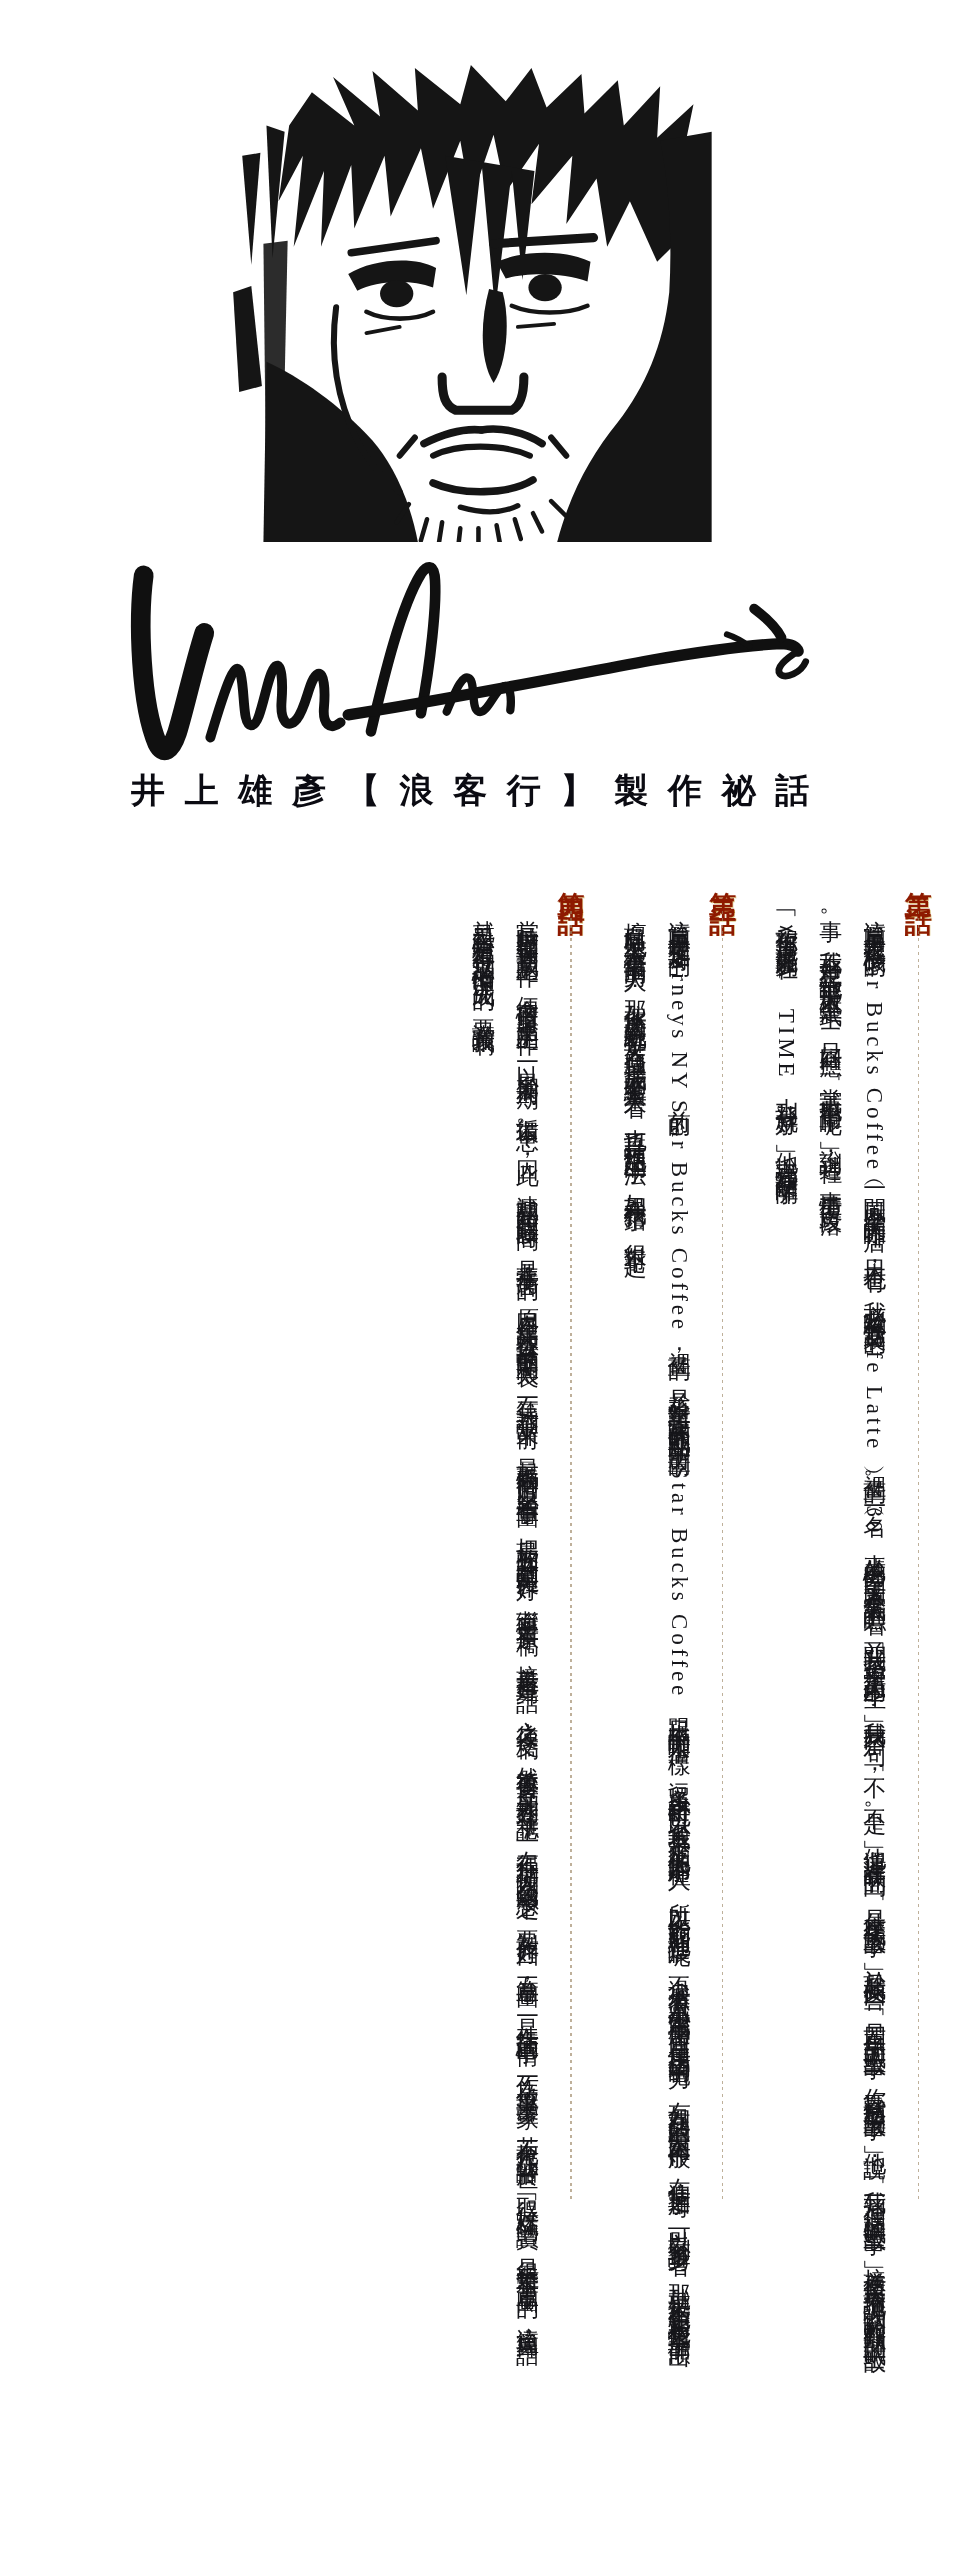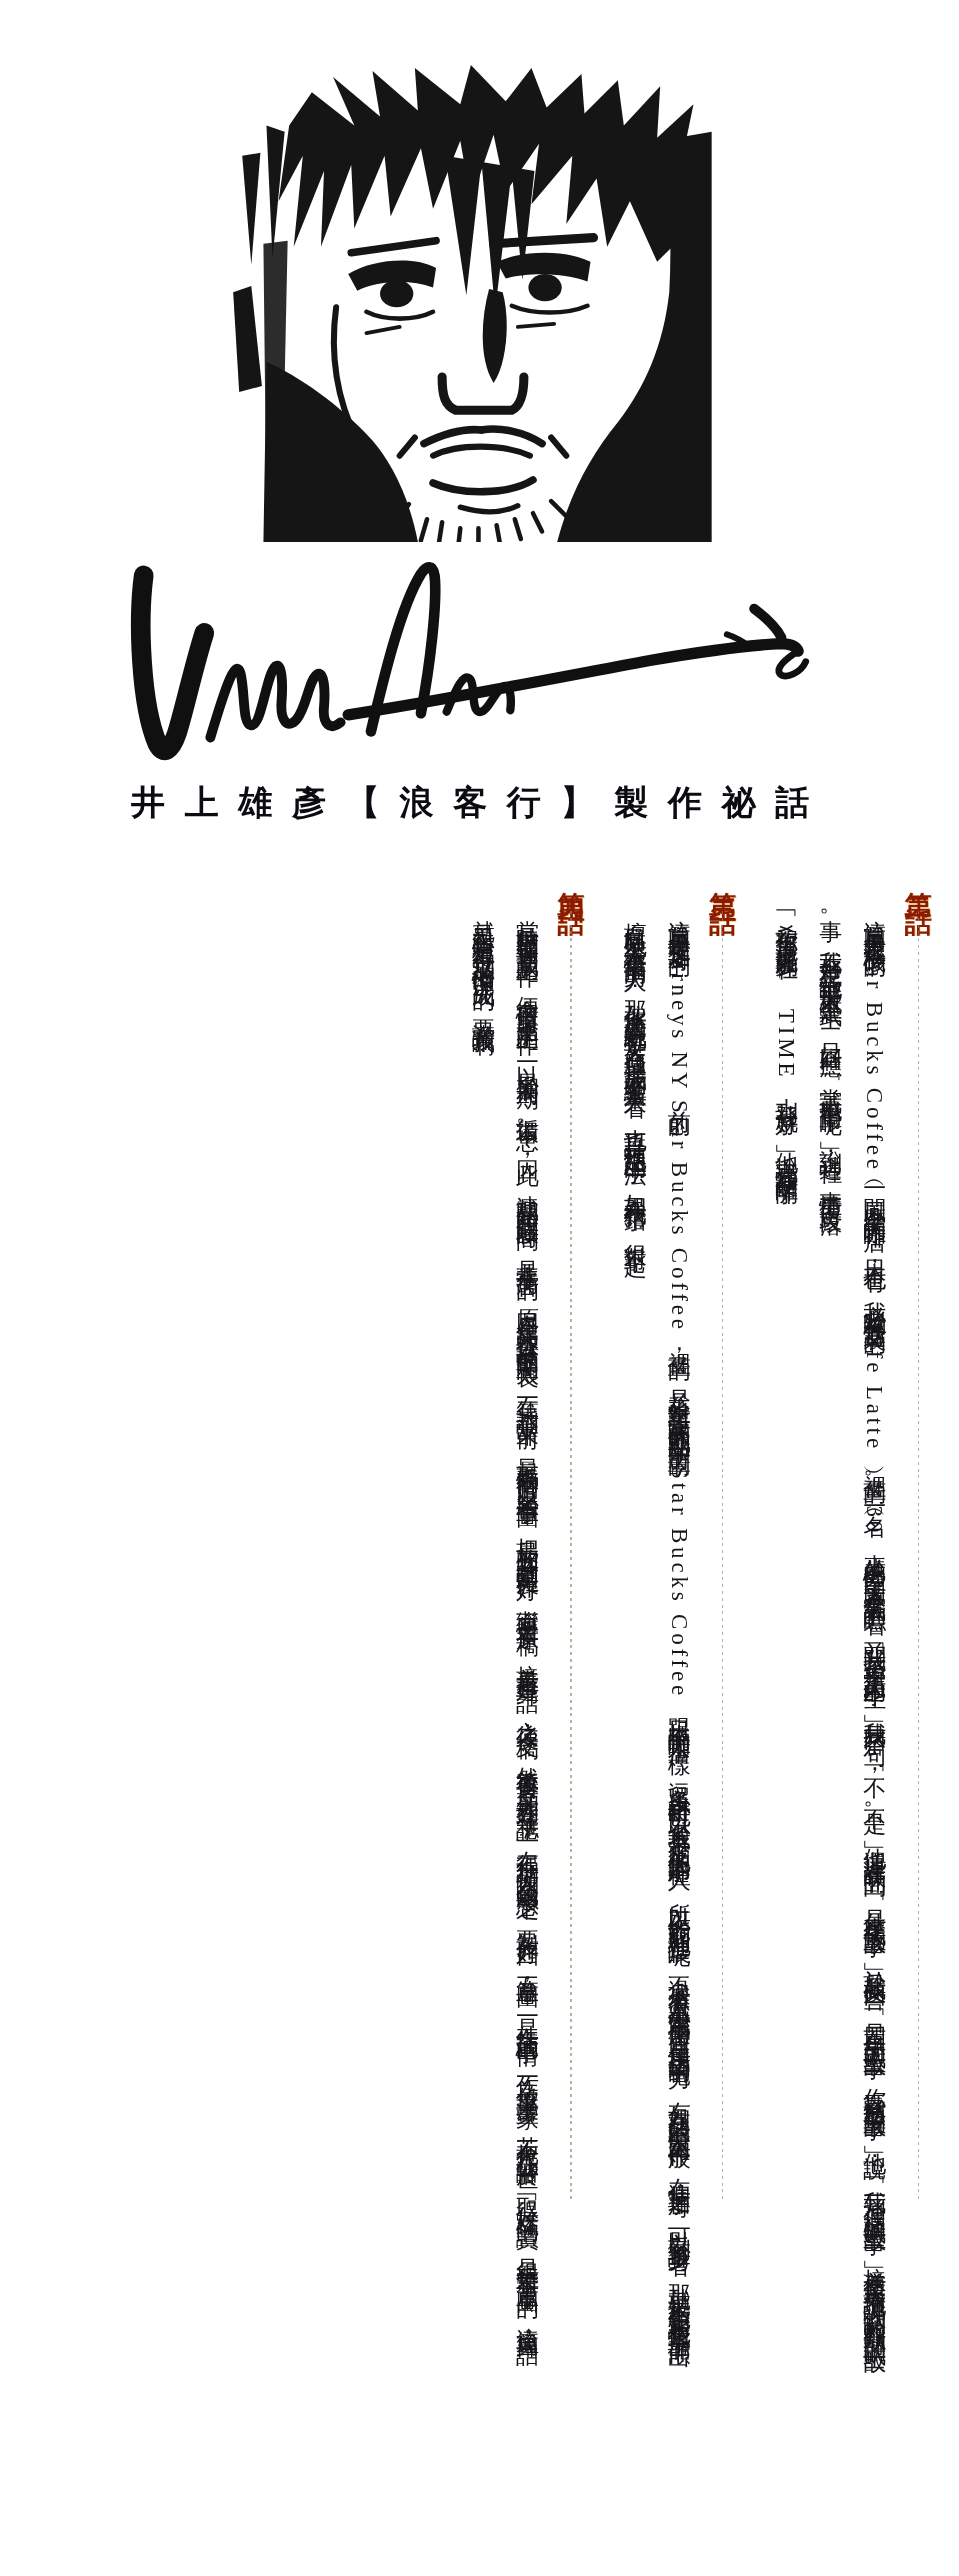--- a/index.html
+++ b/index.html
@@ -15,21 +15,21 @@
   .portrait{
     position:absolute;left:221px;top:65px;width:524px;height:477px;
   }
   .portrait svg{width:100%;height:100%;display:block;}
   .signature{
     position:absolute;left:121px;top:552px;width:693px;height:221px;
   }
   .signature svg{width:100%;height:100%;display:block;}
   
   .title{
-    position:absolute;left:0;right:0;top:767px;margin:12px;
+    position:absolute;left:0;right:0;top:767px;margin:0;
     text-align:center;
     font-family:"Liberation Sans","DejaVu Sans",sans-serif;
     font-weight:bold;
     font-size:34px;line-height:47px;
     letter-spacing:19.7px;
     color:#0b0b12;
     white-space:nowrap;
   }
   
   .columns{

